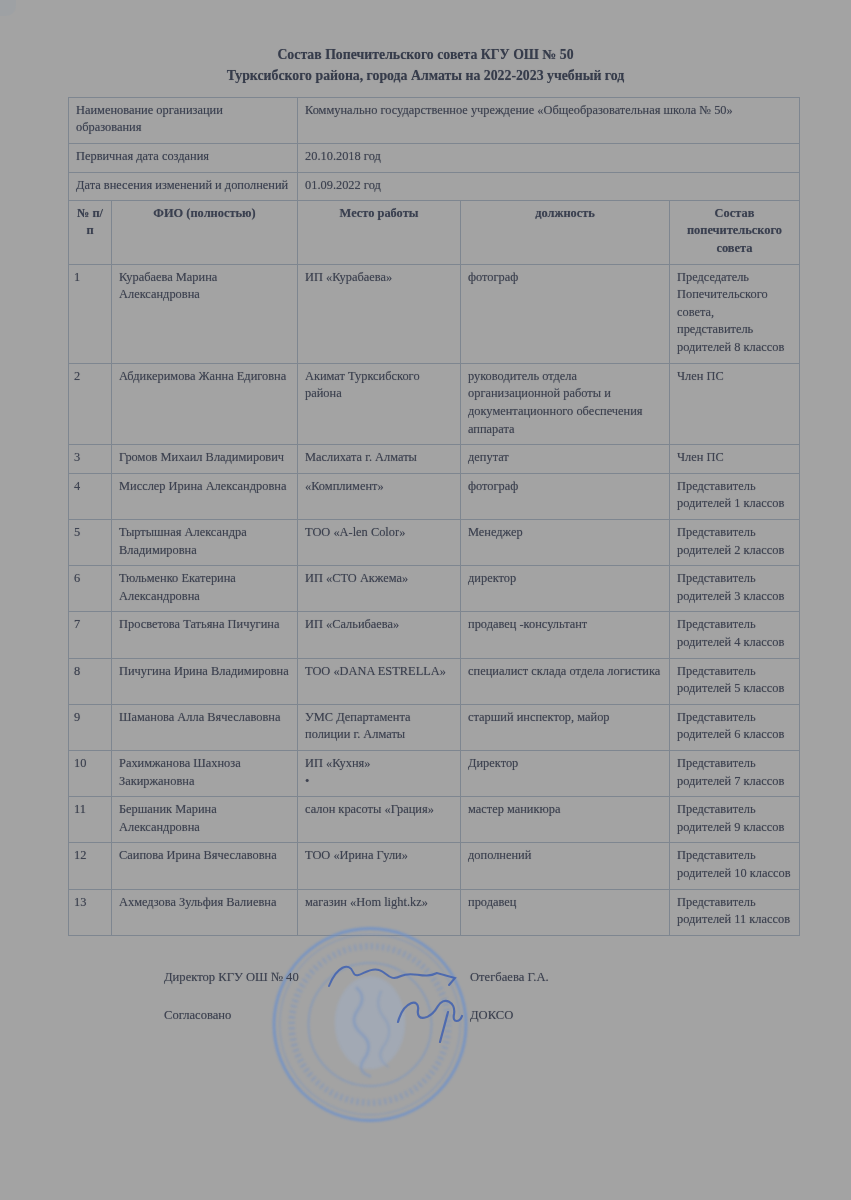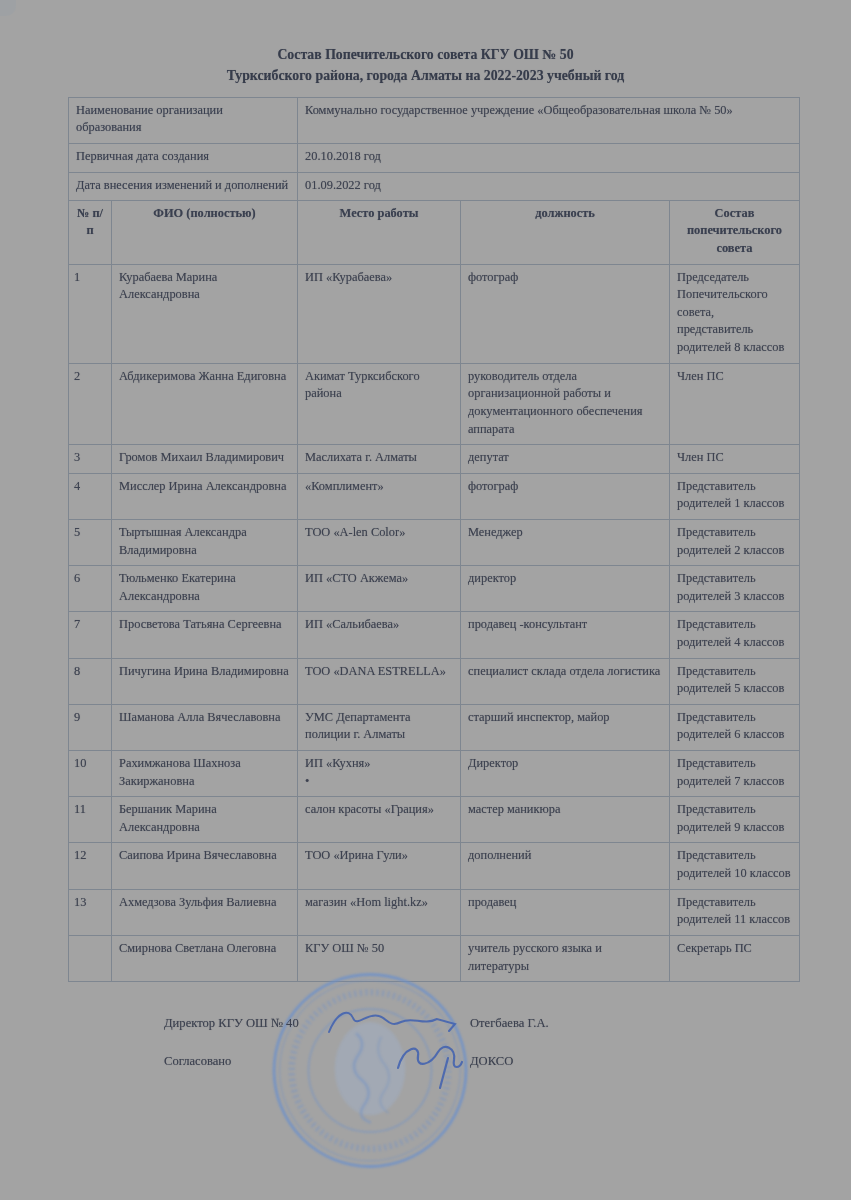--- a/index.html
+++ b/index.html
@@ -157,21 +157,21 @@
         <tr>
           <td>6</td>
           <td>Тюльменко Екатерина Александровна</td>
           <td>ИП «СТО Акжема»</td>
           <td>директор</td>
           <td>Представитель родителей 3 классов</td>
         </tr>
 
         <tr>
           <td>7</td>
-          <td>Просветова Татьяна Сергеевна</td>
+          <td>Просветова Татьяна Пичугина</td>
           <td>ИП «Сальибаева»</td>
           <td>продавец -консультант</td>
           <td>Представитель родителей 4 классов</td>
         </tr>
 
         <tr>
           <td>8</td>
           <td>Пичугина Ирина Владимировна</td>
           <td>ТОО «DANA ESTRELLA»</td>
           <td>специалист склада отдела логистика</td>
@@ -212,27 +212,20 @@
         </tr>
 
         <tr>
           <td>13</td>
           <td>Ахмедзова Зульфия Валиевна</td>
           <td>магазин «Hom light.kz»</td>
           <td>продавец</td>
           <td>Представитель родителей 11 классов</td>
         </tr>
 
-        <tr>
-          <td></td>
-          <td>Смирнова Светлана Олеговна</td>
-          <td>КГУ ОШ № 50</td>
-          <td>учитель  русского  языка  и литературы</td>
-          <td>Секретарь ПС</td>
-        </tr>
       </tbody>
   </table>
 
   <div class="footer">
 
     <div class="stamp-wrap">
       <svg width="220" height="205" viewBox="0 0 220 220">
         <g stroke="#6b90cc" fill="none" opacity="0.78" filter="url(#fuzz)">
           <circle cx="110" cy="110" r="103" stroke-width="3"></circle>
           <circle cx="110" cy="110" r="97" stroke-width="1.2" opacity="0.6"></circle>

